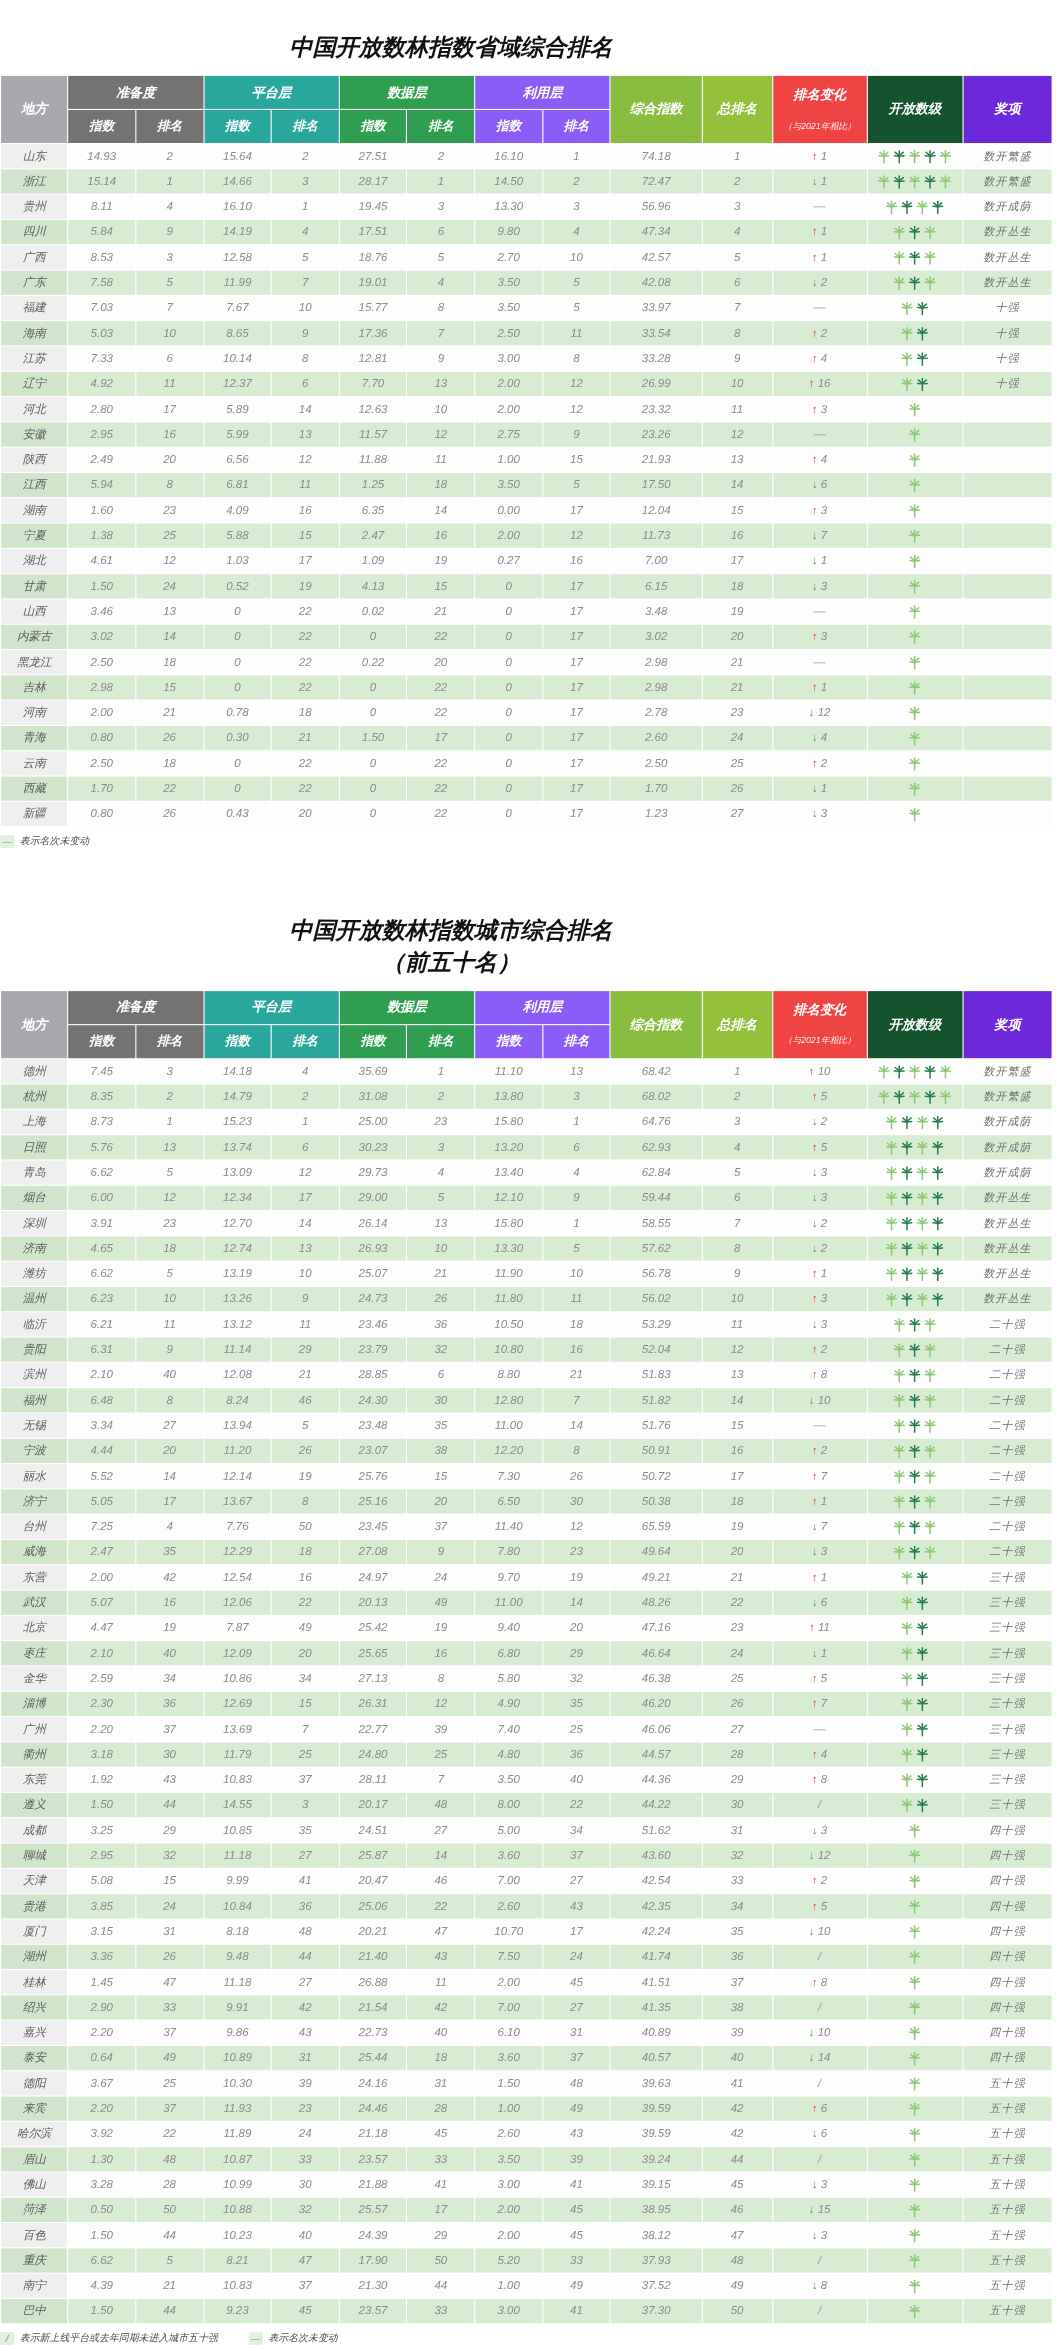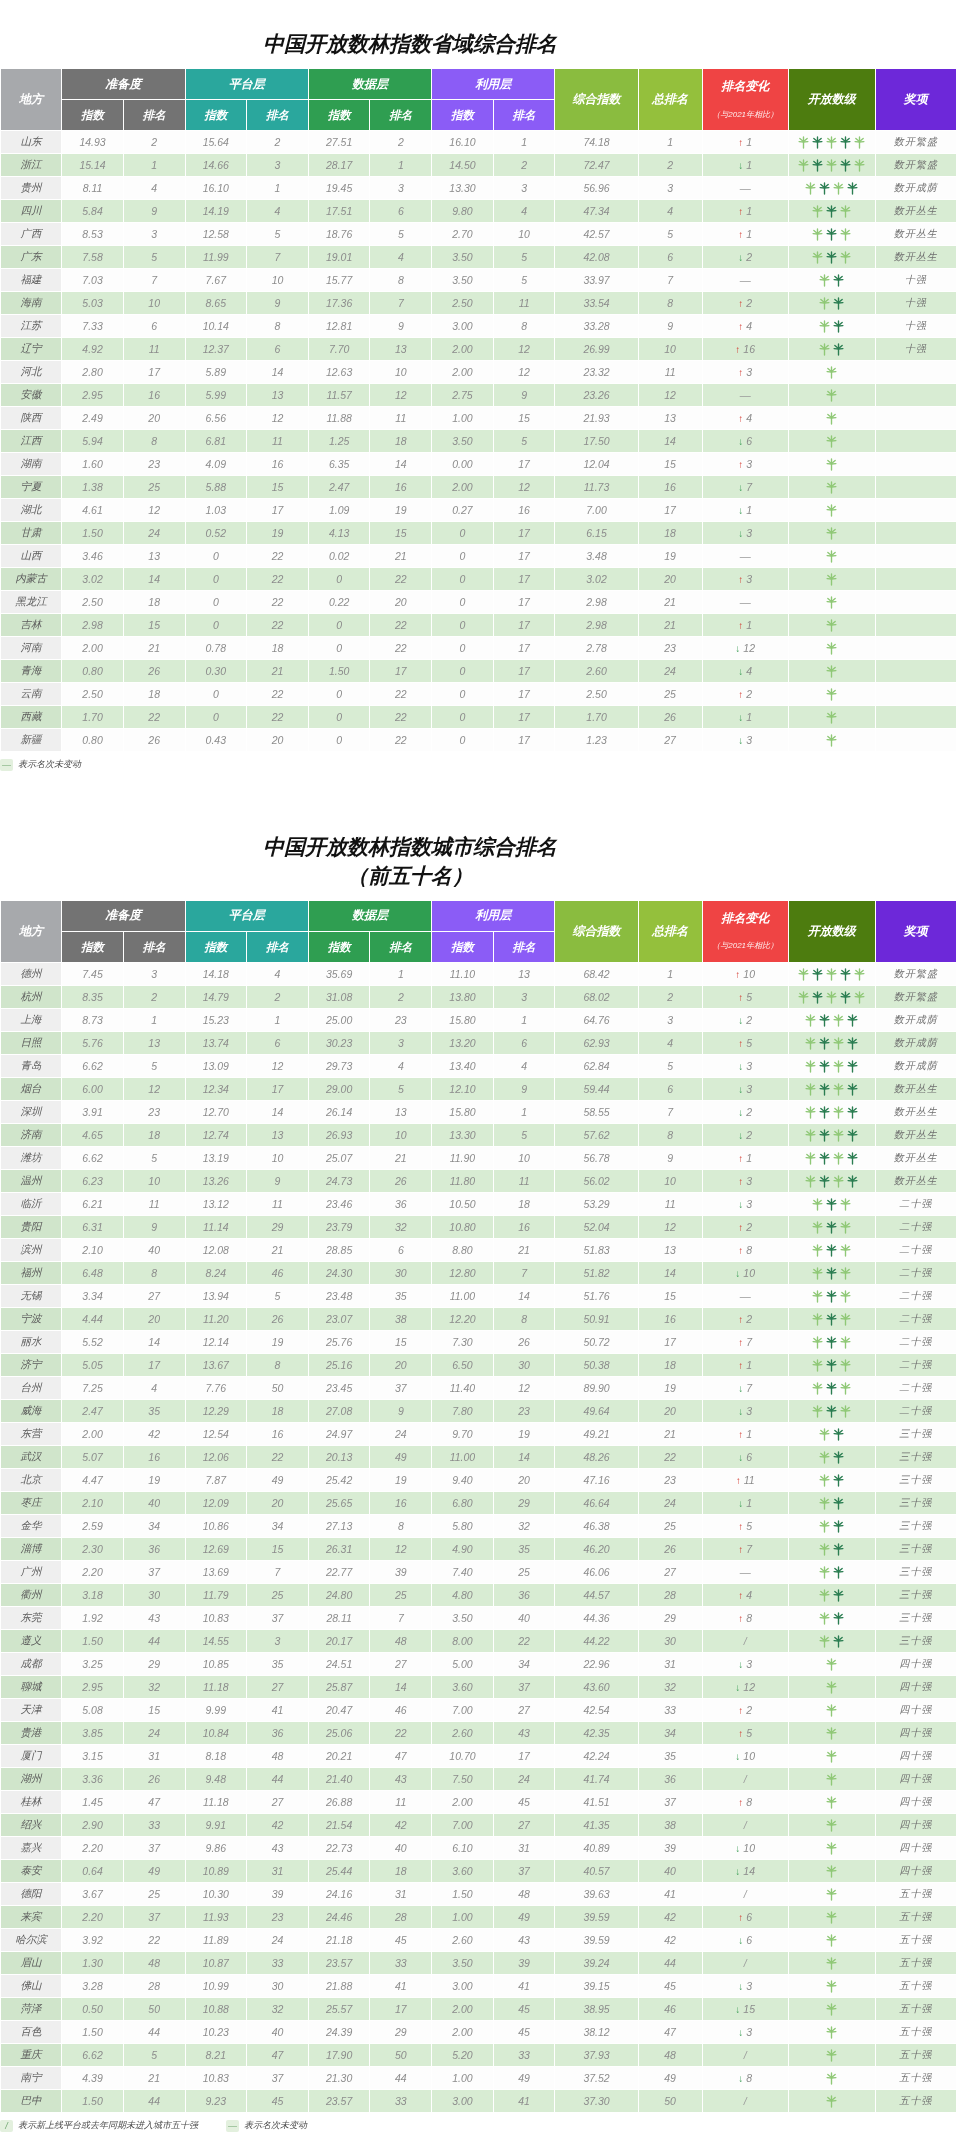--- a/index.html
+++ b/index.html
@@ -33,21 +33,21 @@
   }
   thead tr.h2 th{font-weight:bold;font-size:11.5px;}
   th.col-place{background:#a7a9ac;}
   th.g0{background:#737373;margin-left:32px;}
   th.g1{background:#2aa79d;}
   th.g2{background:#2f9e51;}
   th.g3{background:#8b5cf6;}
   th.col-comp{background:#8abc3f;}
   th.col-trank{background:#94c03c;}
   th.col-change{background:#ef4444;}
-  th.col-level{background:#4d7c0f;}
+  th.col-level{background:#14532d;}
   th.col-award{background:#6d28d9;}
   th .sub-note{display:block;font-size:8px;font-weight:normal;opacity:.9;margin-top:17px;}
 
   tbody td{
     height:22px;text-align:center;vertical-align:middle;
     font-size:10.5px;color:#8c8c8c;padding:0;background:#fdfdfd;
     overflow:hidden;white-space:nowrap;
   }
   tbody tr:nth-child(even) td{background:#d8ecd3;}
   tbody td.place{color:#5b5b5b;background:#efefef;font-size:10.5px;}
@@ -1937,21 +1937,21 @@
           <tr>
             <td class="place">台州</td>
             <td>7.25</td>
             <td>4</td>
             <td>7.76</td>
             <td>50</td>
             <td>23.45</td>
             <td>37</td>
             <td>11.40</td>
             <td>12</td>
-            <td>89.90</td>
+            <td>65.59</td>
             <td>19</td>
             <td><span class="arr down">↓</span><span class="chg">7</span></td>
             <td><svg class="tree" viewBox="0 0 12 14">
                 <g stroke="#8fc876" stroke-width="1.5" stroke-linecap="round" fill="none">
                   <line x1="6" y1="6" x2="6" y2="13"></line>
                   <line x1="6" y1="6" x2="6" y2="1"></line>
                   <line x1="6" y1="6" x2="2" y2="2.6"></line>
                   <line x1="6" y1="6" x2="10" y2="2.6"></line>
                   <line x1="6" y1="6.4" x2="1.2" y2="6"></line>
                   <line x1="6" y1="6.4" x2="10.8" y2="6"></line>
@@ -2363,21 +2363,21 @@
           <tr>
             <td class="place">成都</td>
             <td>3.25</td>
             <td>29</td>
             <td>10.85</td>
             <td>35</td>
             <td>24.51</td>
             <td>27</td>
             <td>5.00</td>
             <td>34</td>
-            <td>22.96</td>
+            <td>51.62</td>
             <td>31</td>
             <td><span class="arr down">↓</span><span class="chg">3</span></td>
             <td><svg class="tree" viewBox="0 0 12 14">
                 <g stroke="#8fc876" stroke-width="1.5" stroke-linecap="round" fill="none">
                   <line x1="6" y1="6" x2="6" y2="13"></line>
                   <line x1="6" y1="6" x2="6" y2="1"></line>
                   <line x1="6" y1="6" x2="2" y2="2.6"></line>
                   <line x1="6" y1="6" x2="10" y2="2.6"></line>
                   <line x1="6" y1="6.4" x2="1.2" y2="6"></line>
                   <line x1="6" y1="6.4" x2="10.8" y2="6"></line>

